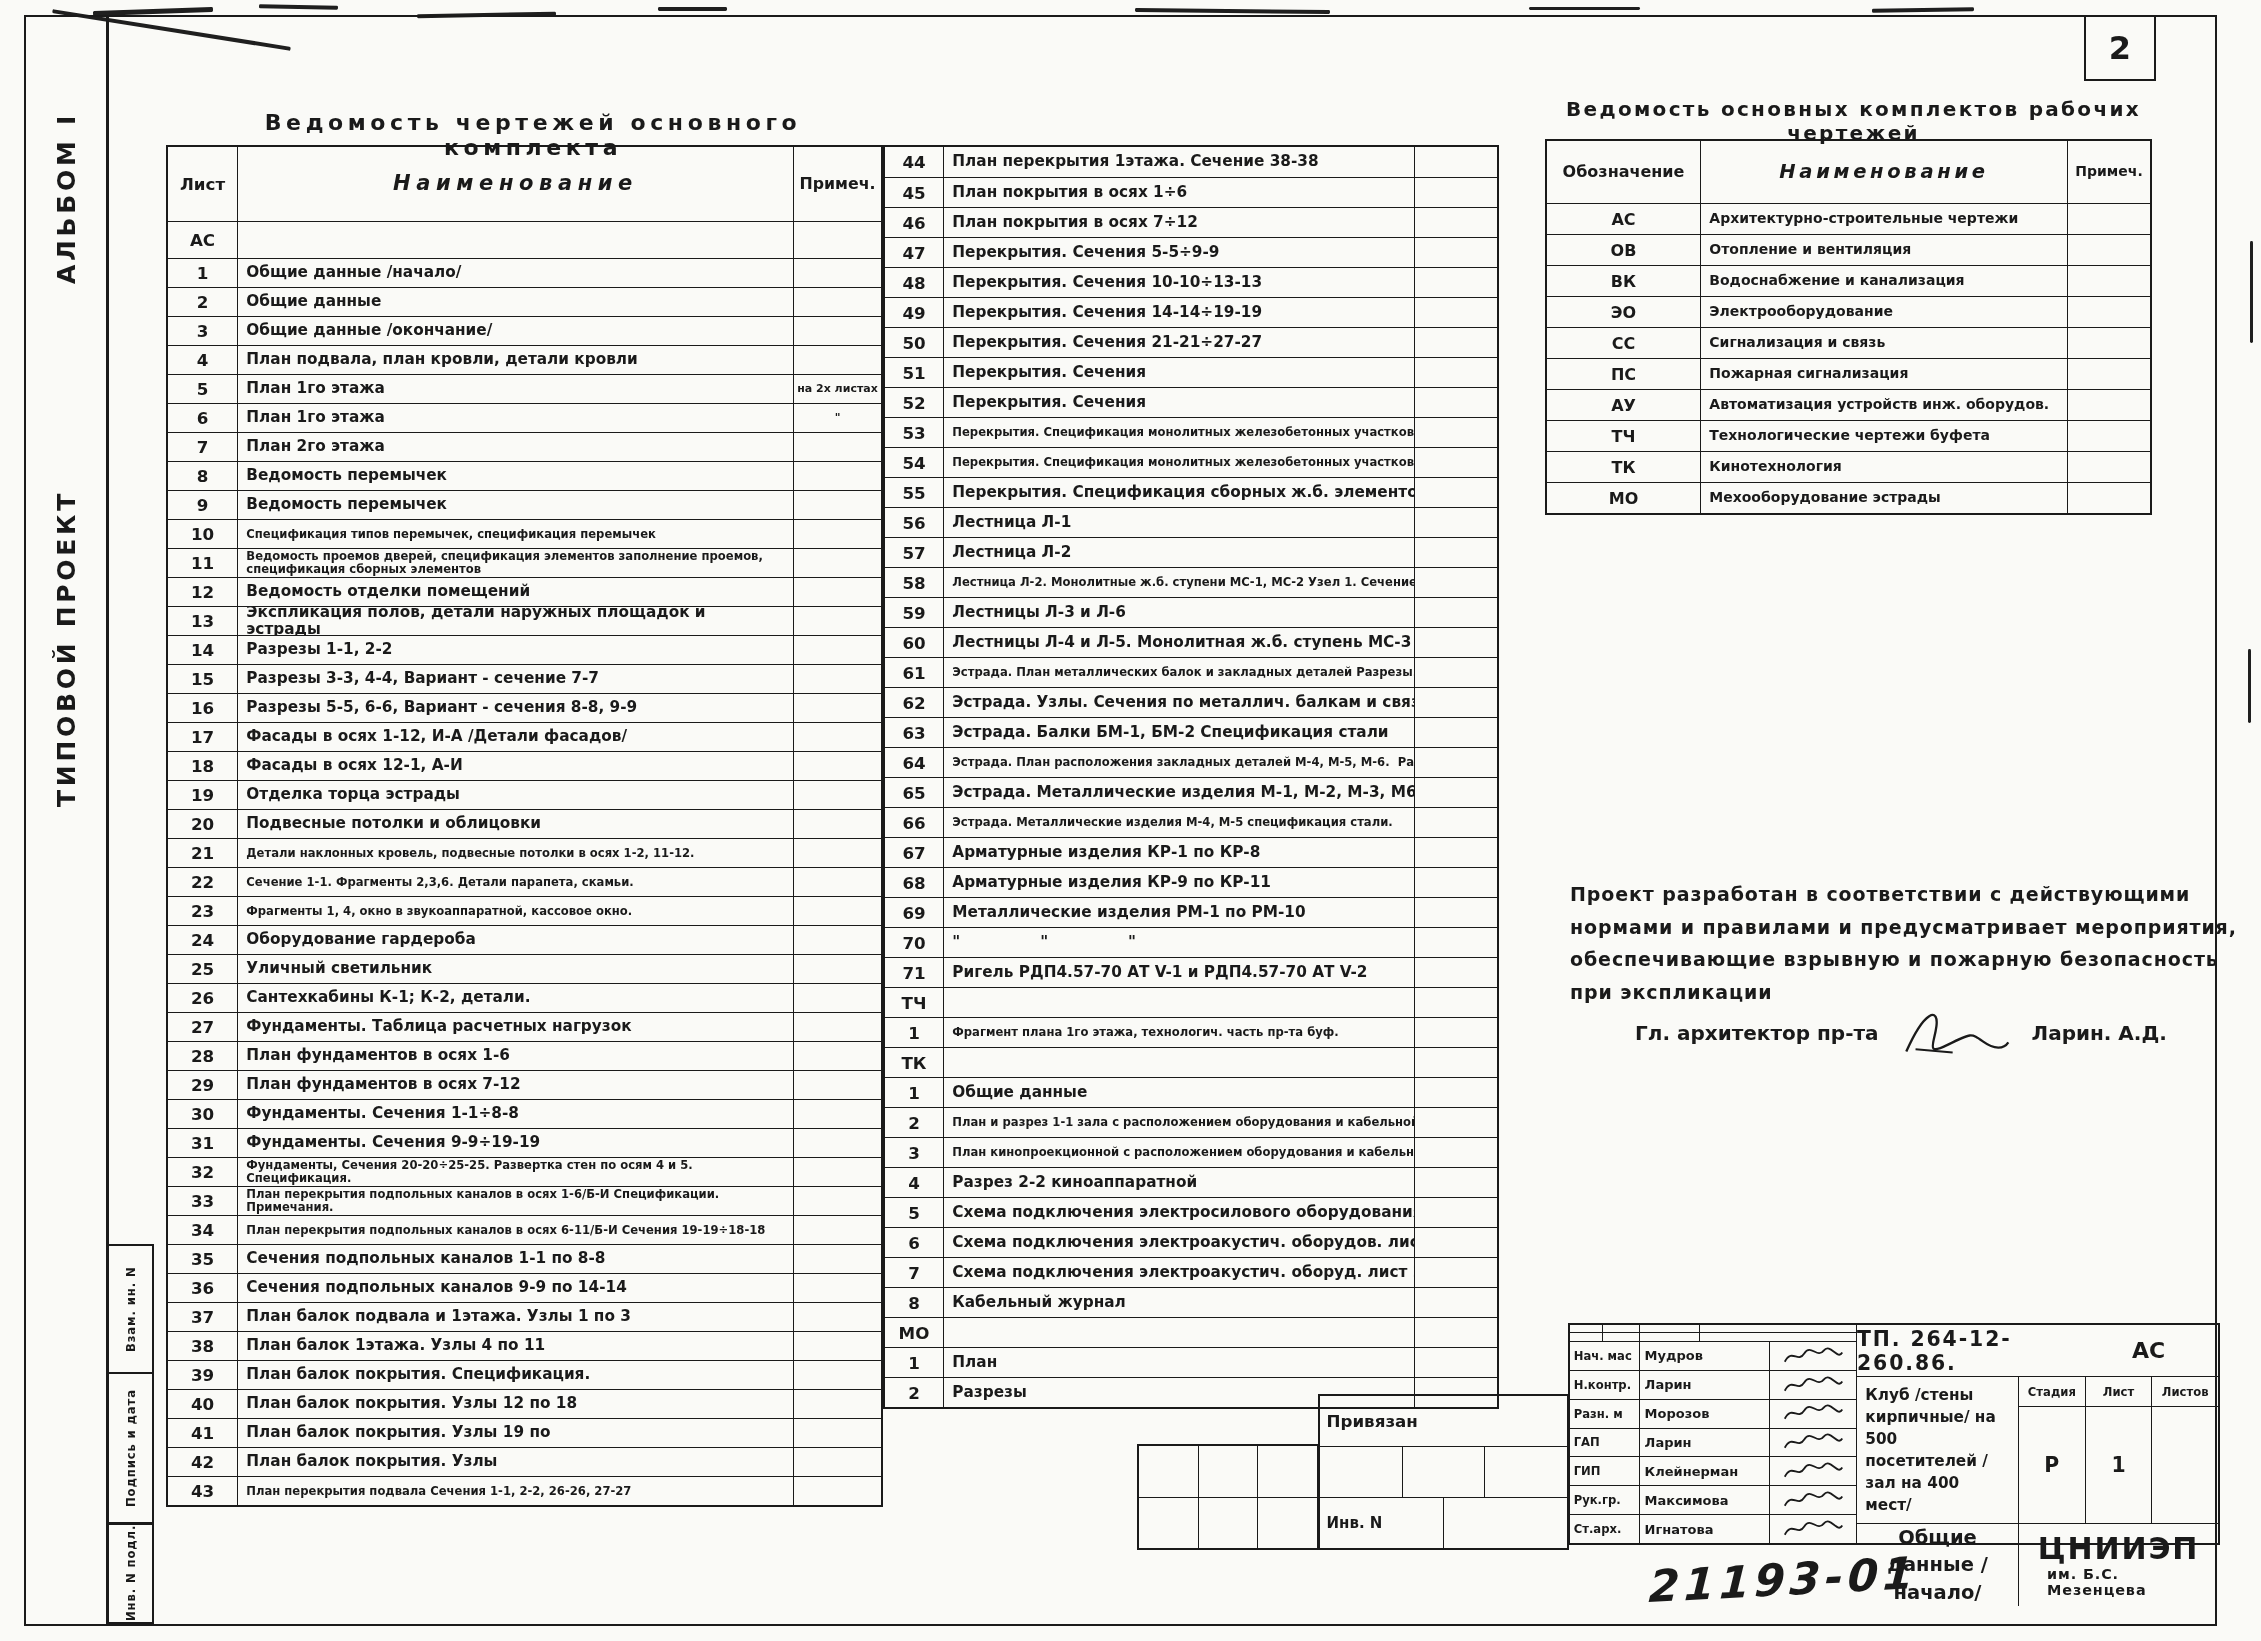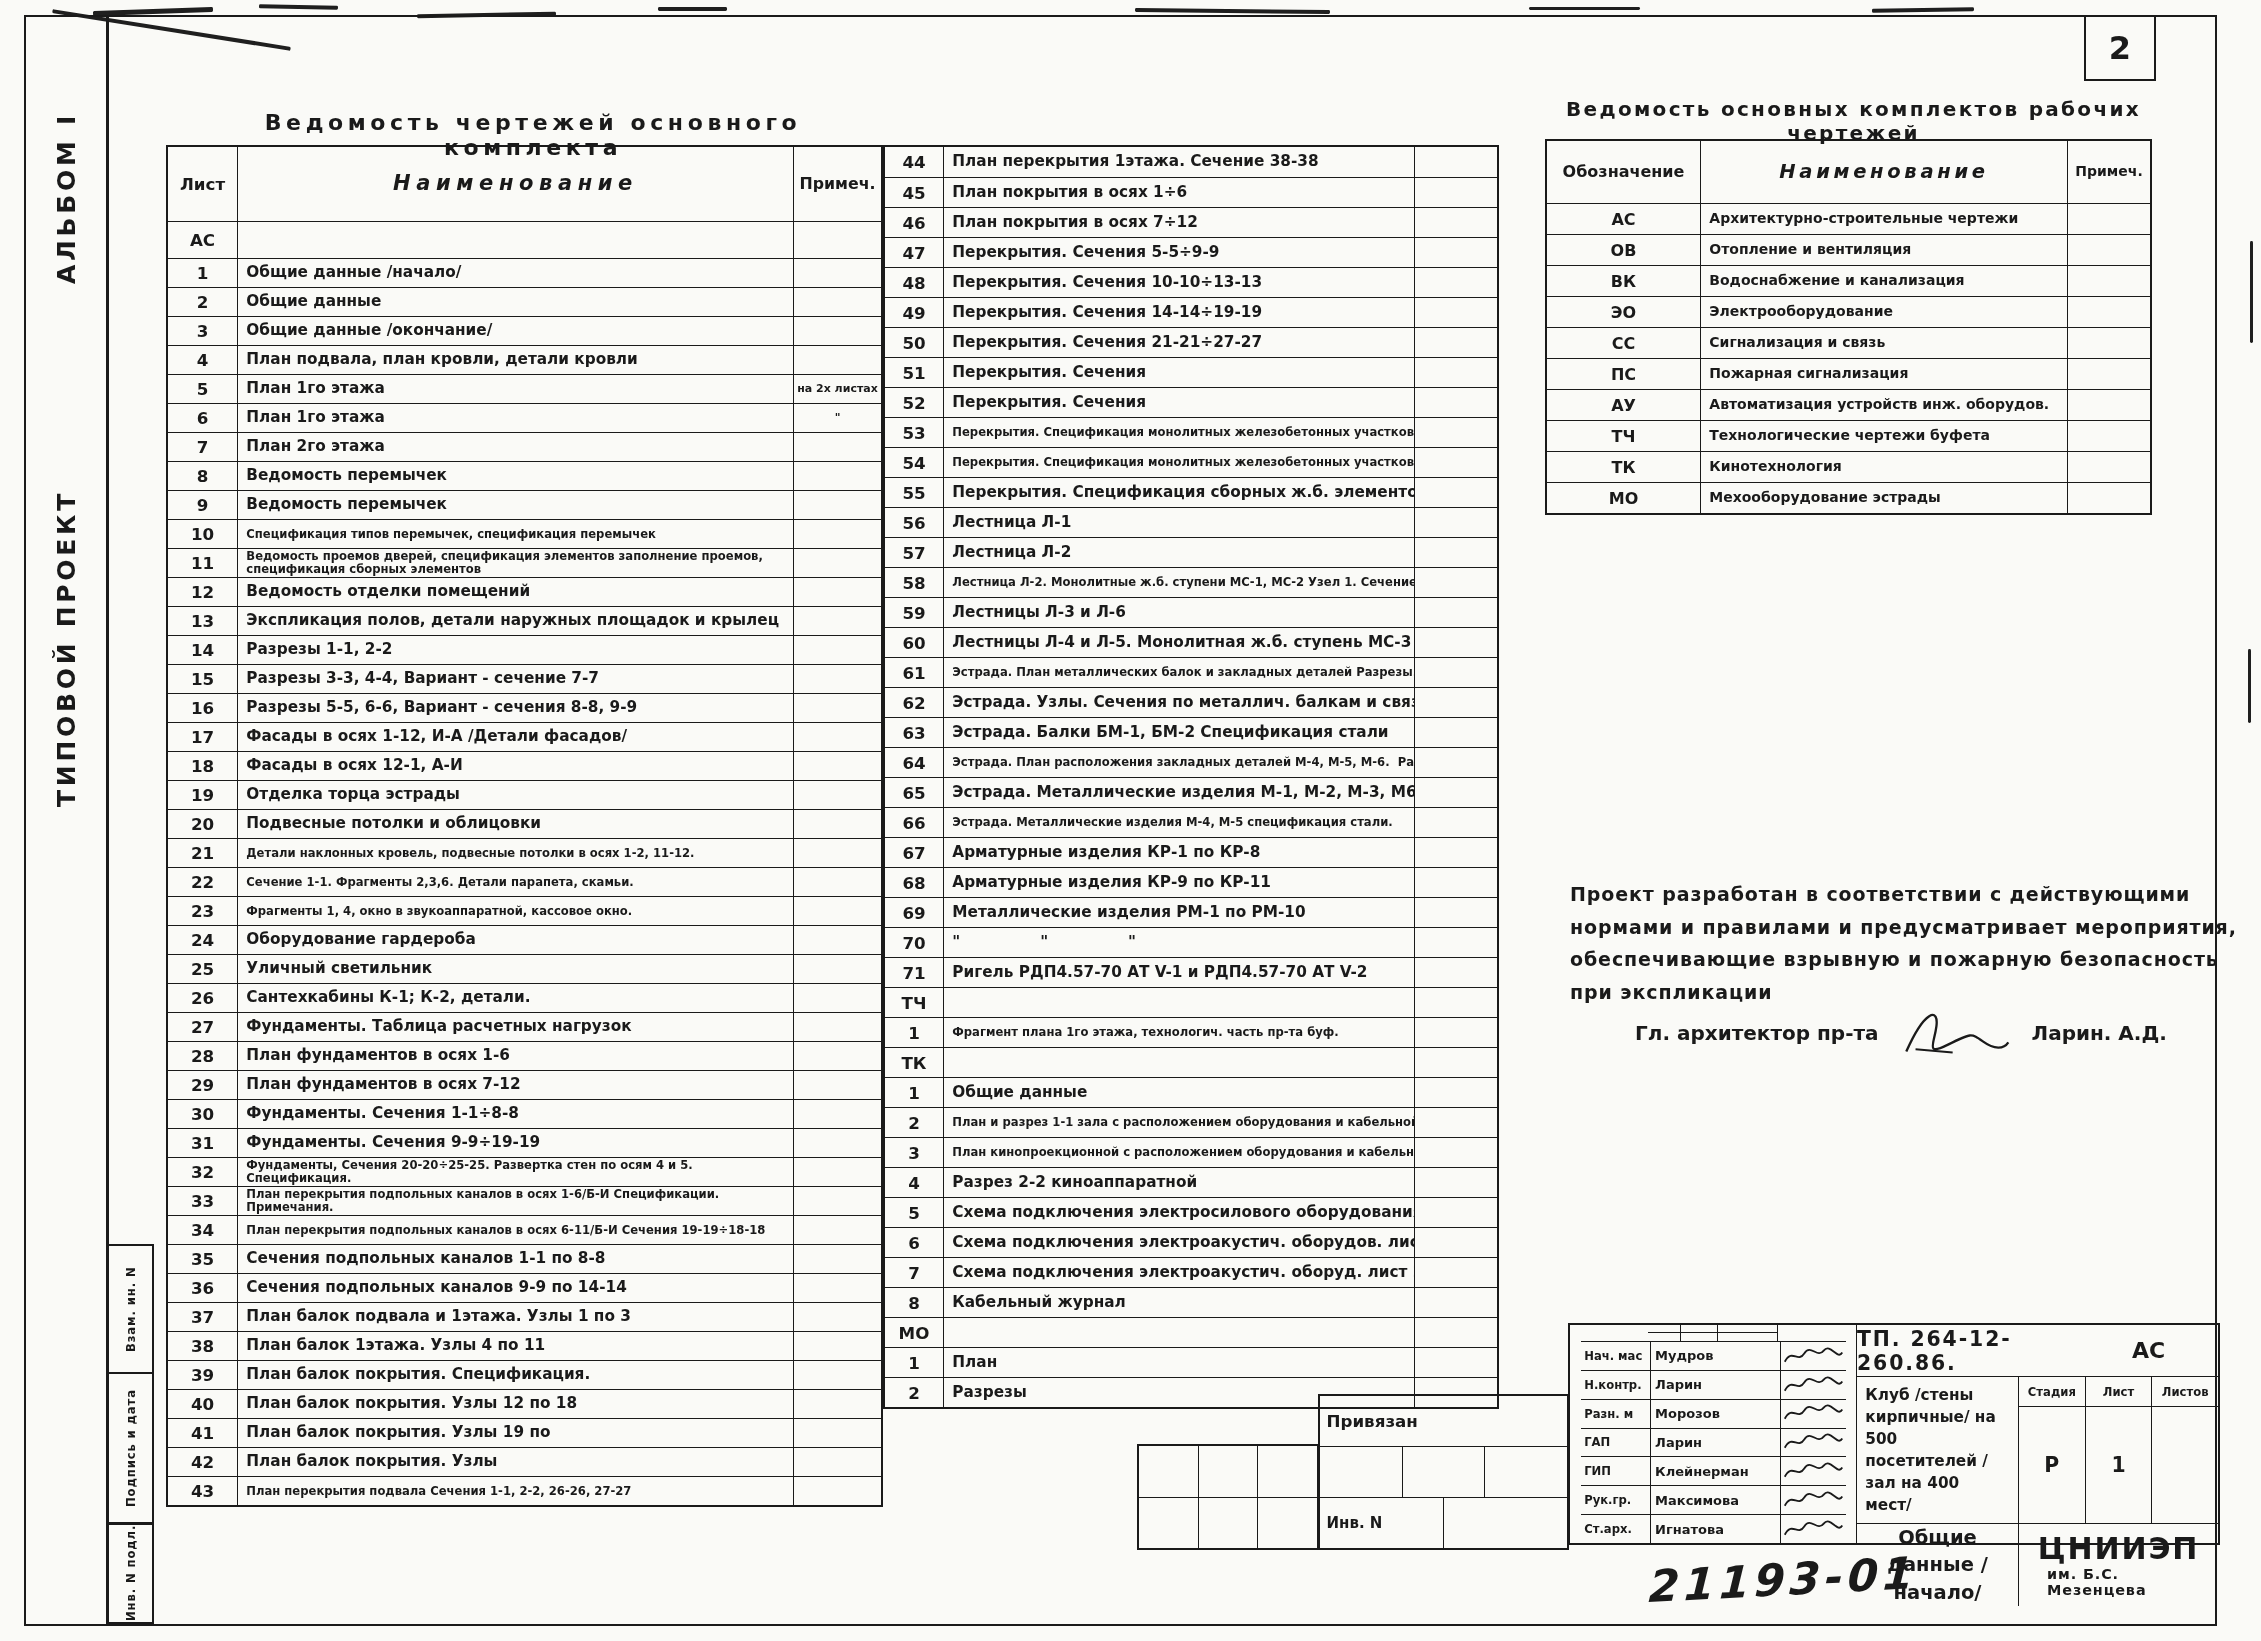--- a/index.html
+++ b/index.html
@@ -57,21 +57,21 @@
   .hname{justify-content:center;font-size:21px;letter-spacing:5.6px;font-style:italic;}
   .hn{font-size:16.7px;justify-content:center;text-align:center;line-height:1.1;}
   .head .c-note{font-size:15.8px;}
   .ditto{white-space:pre;}
   
   .note-par{left:1570px;top:878px;width:667px;font-size:19px;font-weight:bold;line-height:1.72;letter-spacing:0.9px;}
   .signoff{left:1635px;top:1005px;width:593px;display:flex;align-items:center;gap:18.5px;font-size:20px;font-weight:bold;}
   .sig-svg{flex:0 0 auto;}
   
   .stamp{left:1568px;top:1323px;width:652px;height:222px;border:2.8px solid #1a1a1a;box-sizing:border-box;display:flex;}
-  .stamp-left{flex:0 0 287px;border-right:1.4px solid #1a1a1a;box-sizing:border-box;display:flex;flex-direction:column;align-items:center;}
+  .stamp-left{flex:0 0 287px;border-right:1.4px solid #1a1a1a;box-sizing:border-box;display:flex;flex-direction:column;}
   .srow{display:flex;flex:1 1 auto;border-top:1.4px solid #1a1a1a;box-sizing:border-box;}
   .srow:first-child{border-top:none;}
   .scell{border-left:1.4px solid #1a1a1a;box-sizing:border-box;display:flex;align-items:center;overflow:hidden;}
   .scell:first-child{border-left:none;}
   .s-role{flex:0 0 69px;font-size:11.6px;font-weight:bold;padding-left:3.7px;}
   .s-name{flex:0 0 130px;font-size:13px;font-weight:bold;padding-left:4.6px;}
   .s-sig{flex:1 1 auto;justify-content:center;}
   .s-empty{flex:1 1 auto;}
   .stamp-right{flex:1 1 auto;display:flex;flex-direction:column;}
   .stamp-top{flex:0 0 52px;display:flex;border-bottom:1.4px solid #1a1a1a;box-sizing:border-box;}
@@ -207,21 +207,21 @@
       <div class="c c-name sm">Ведомость проемов дверей, спецификация элементов заполнение проемов, спецификация сборных элементов</div>
       <div class="c c-note"></div>
     </div>
     <div class="drow">
       <div class="c c-n">12</div>
       <div class="c c-name">Ведомость отделки помещений</div>
       <div class="c c-note"></div>
     </div>
     <div class="drow">
       <div class="c c-n">13</div>
-      <div class="c c-name">Экспликация полов, детали наружных площадок и крылец</div>
+      <div class="c c-name">Экспликация полов, детали наружных площадок и эстрады</div>
       <div class="c c-note"></div>
     </div>
     <div class="drow">
       <div class="c c-n">14</div>
       <div class="c c-name">Разрезы 1-1, 2-2</div>
       <div class="c c-note"></div>
     </div>
     <div class="drow">
       <div class="c c-n">15</div>
       <div class="c c-name">Разрезы 3-3, 4-4, Вариант - сечение 7-7</div>

